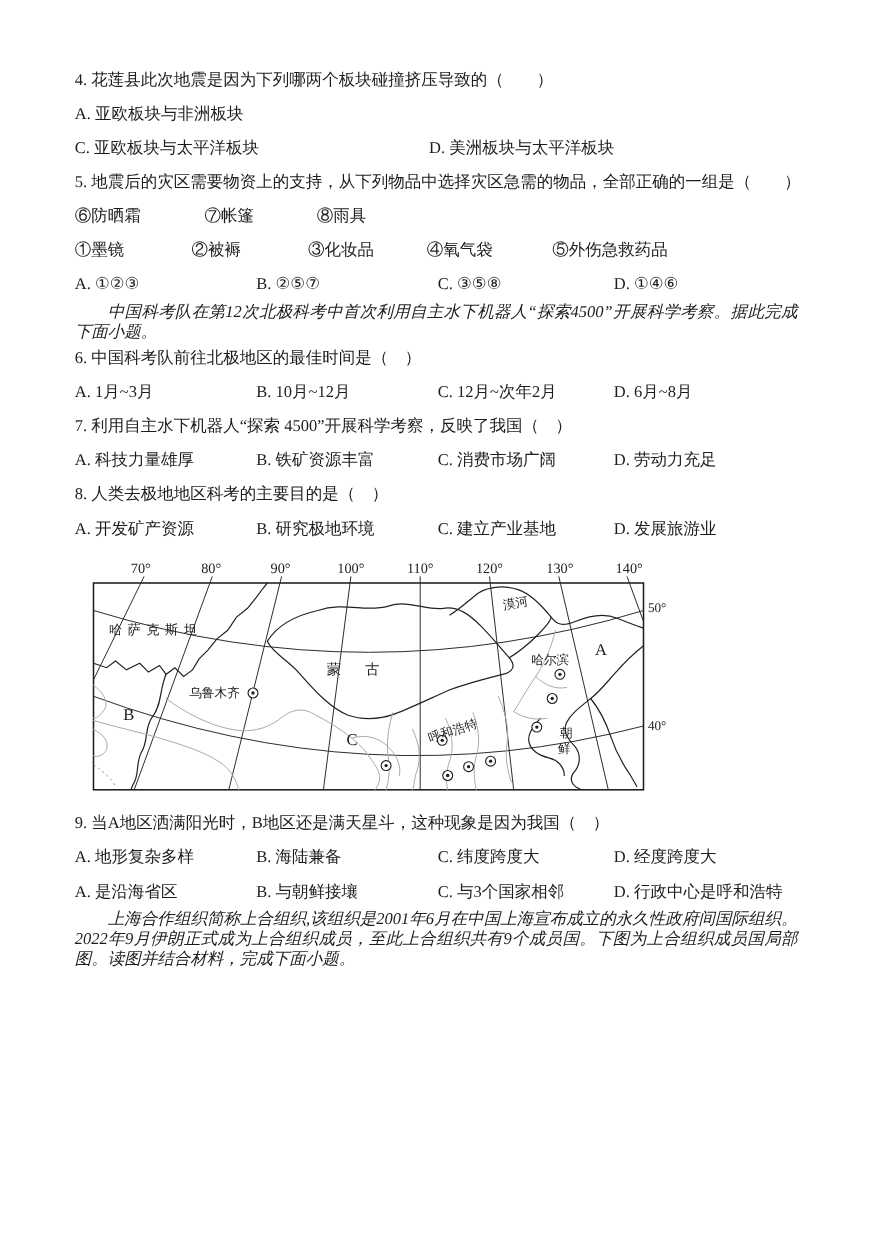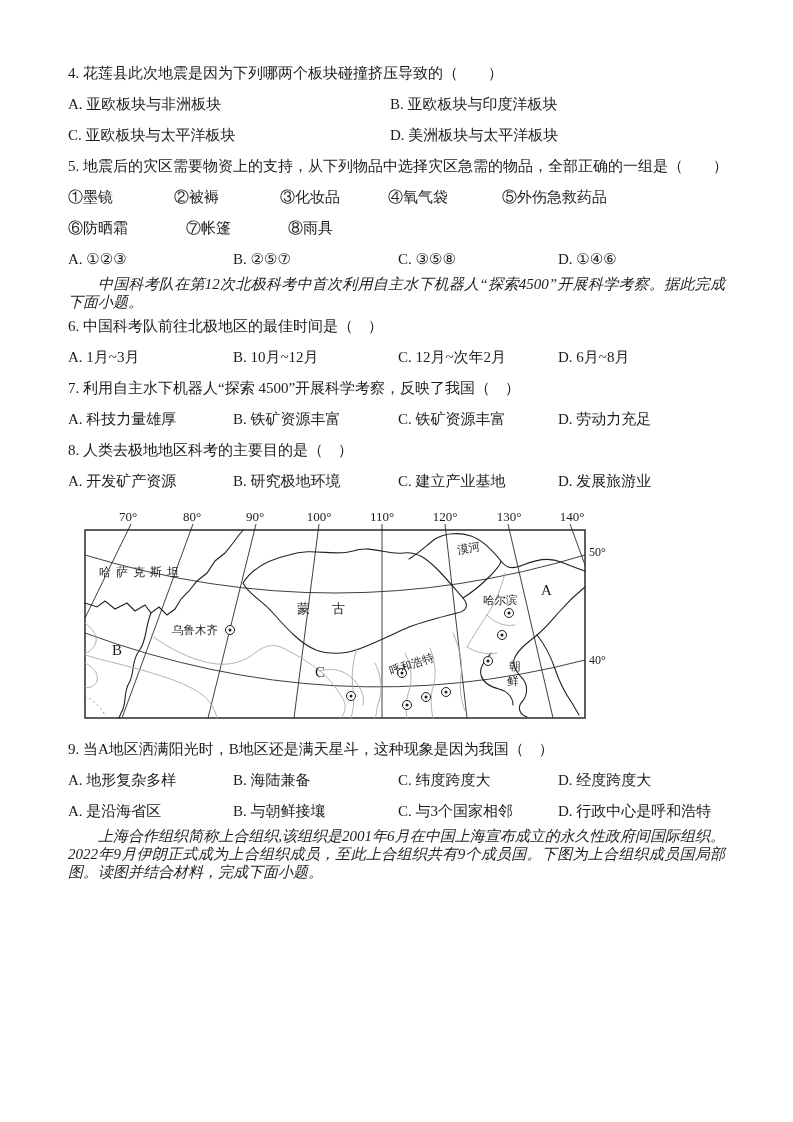--- a/index.html
+++ b/index.html
@@ -37,62 +37,61 @@
   .letter{font-size:15px;}
 </style>
 </head>
 <body>
 
 <div class="page">
 
   <div class="line">4. 花莲县此次地震是因为下列哪两个板块碰撞挤压导致的（　　）</div>
   <div class="line">
     <span class="opt c21">A. 亚欧板块与非洲板块</span>
-    <span class="opt c22">B. 亚欧板块与印度洋板块</span>
   </div>
   <div class="line">
     <span class="opt c21">C. 亚欧板块与太平洋板块</span>
     <span class="opt c22">D. 美洲板块与太平洋板块</span>
   </div>
 
   <div class="line">5. 地震后的灾区需要物资上的支持，从下列物品中选择灾区急需的物品，全部正确的一组是（　　）</div>
+  <div class="line">
+    <span class="opt j1">⑥防晒霜</span>
+    <span class="opt j2">⑦帐篷</span>
+    <span class="opt j3">⑧雨具</span>
+  </div>
   <div class="line">
     <span class="opt i1">①墨镜</span>
     <span class="opt i2">②被褥</span>
     <span class="opt i3">③化妆品</span>
     <span class="opt i4">④氧气袋</span>
     <span class="opt i5">⑤外伤急救药品</span>
   </div>
   <div class="line">
-    <span class="opt j1">⑥防晒霜</span>
-    <span class="opt j2">⑦帐篷</span>
-    <span class="opt j3">⑧雨具</span>
-  </div>
-  <div class="line">
     <span class="opt c41">A. ①②③</span>
     <span class="opt c42">B. ②⑤⑦</span>
     <span class="opt c43">C. ③⑤⑧</span>
     <span class="opt c44">D. ①④⑥</span>
   </div>
 
   <div class="para">中国科考队在第12次北极科考中首次利用自主水下机器人“探索4500”开展科学考察。据此完成下面小题。</div>
 
   <div class="line">6. 中国科考队前往北极地区的最佳时间是（　）</div>
   <div class="line">
     <span class="opt c41">A. 1月~3月</span>
     <span class="opt c42">B. 10月~12月</span>
     <span class="opt c43">C. 12月~次年2月</span>
     <span class="opt c44">D. 6月~8月</span>
   </div>
 
   <div class="line">7. 利用自主水下机器人“探索 4500”开展科学考察，反映了我国（　）</div>
   <div class="line">
     <span class="opt c41">A. 科技力量雄厚</span>
     <span class="opt c42">B. 铁矿资源丰富</span>
-    <span class="opt c43">C. 铁矿资源丰富</span>
+    <span class="opt c43">C. 消费市场广阔</span>
     <span class="opt c44">D. 劳动力充足</span>
   </div>
 
   <div class="line">8. 人类去极地地区科考的主要目的是（　）</div>
   <div class="line">
     <span class="opt c41">A. 开发矿产资源</span>
     <span class="opt c42">B. 研究极地环境</span>
     <span class="opt c43">C. 建立产业基地</span>
     <span class="opt c44">D. 发展旅游业</span>
   </div>

